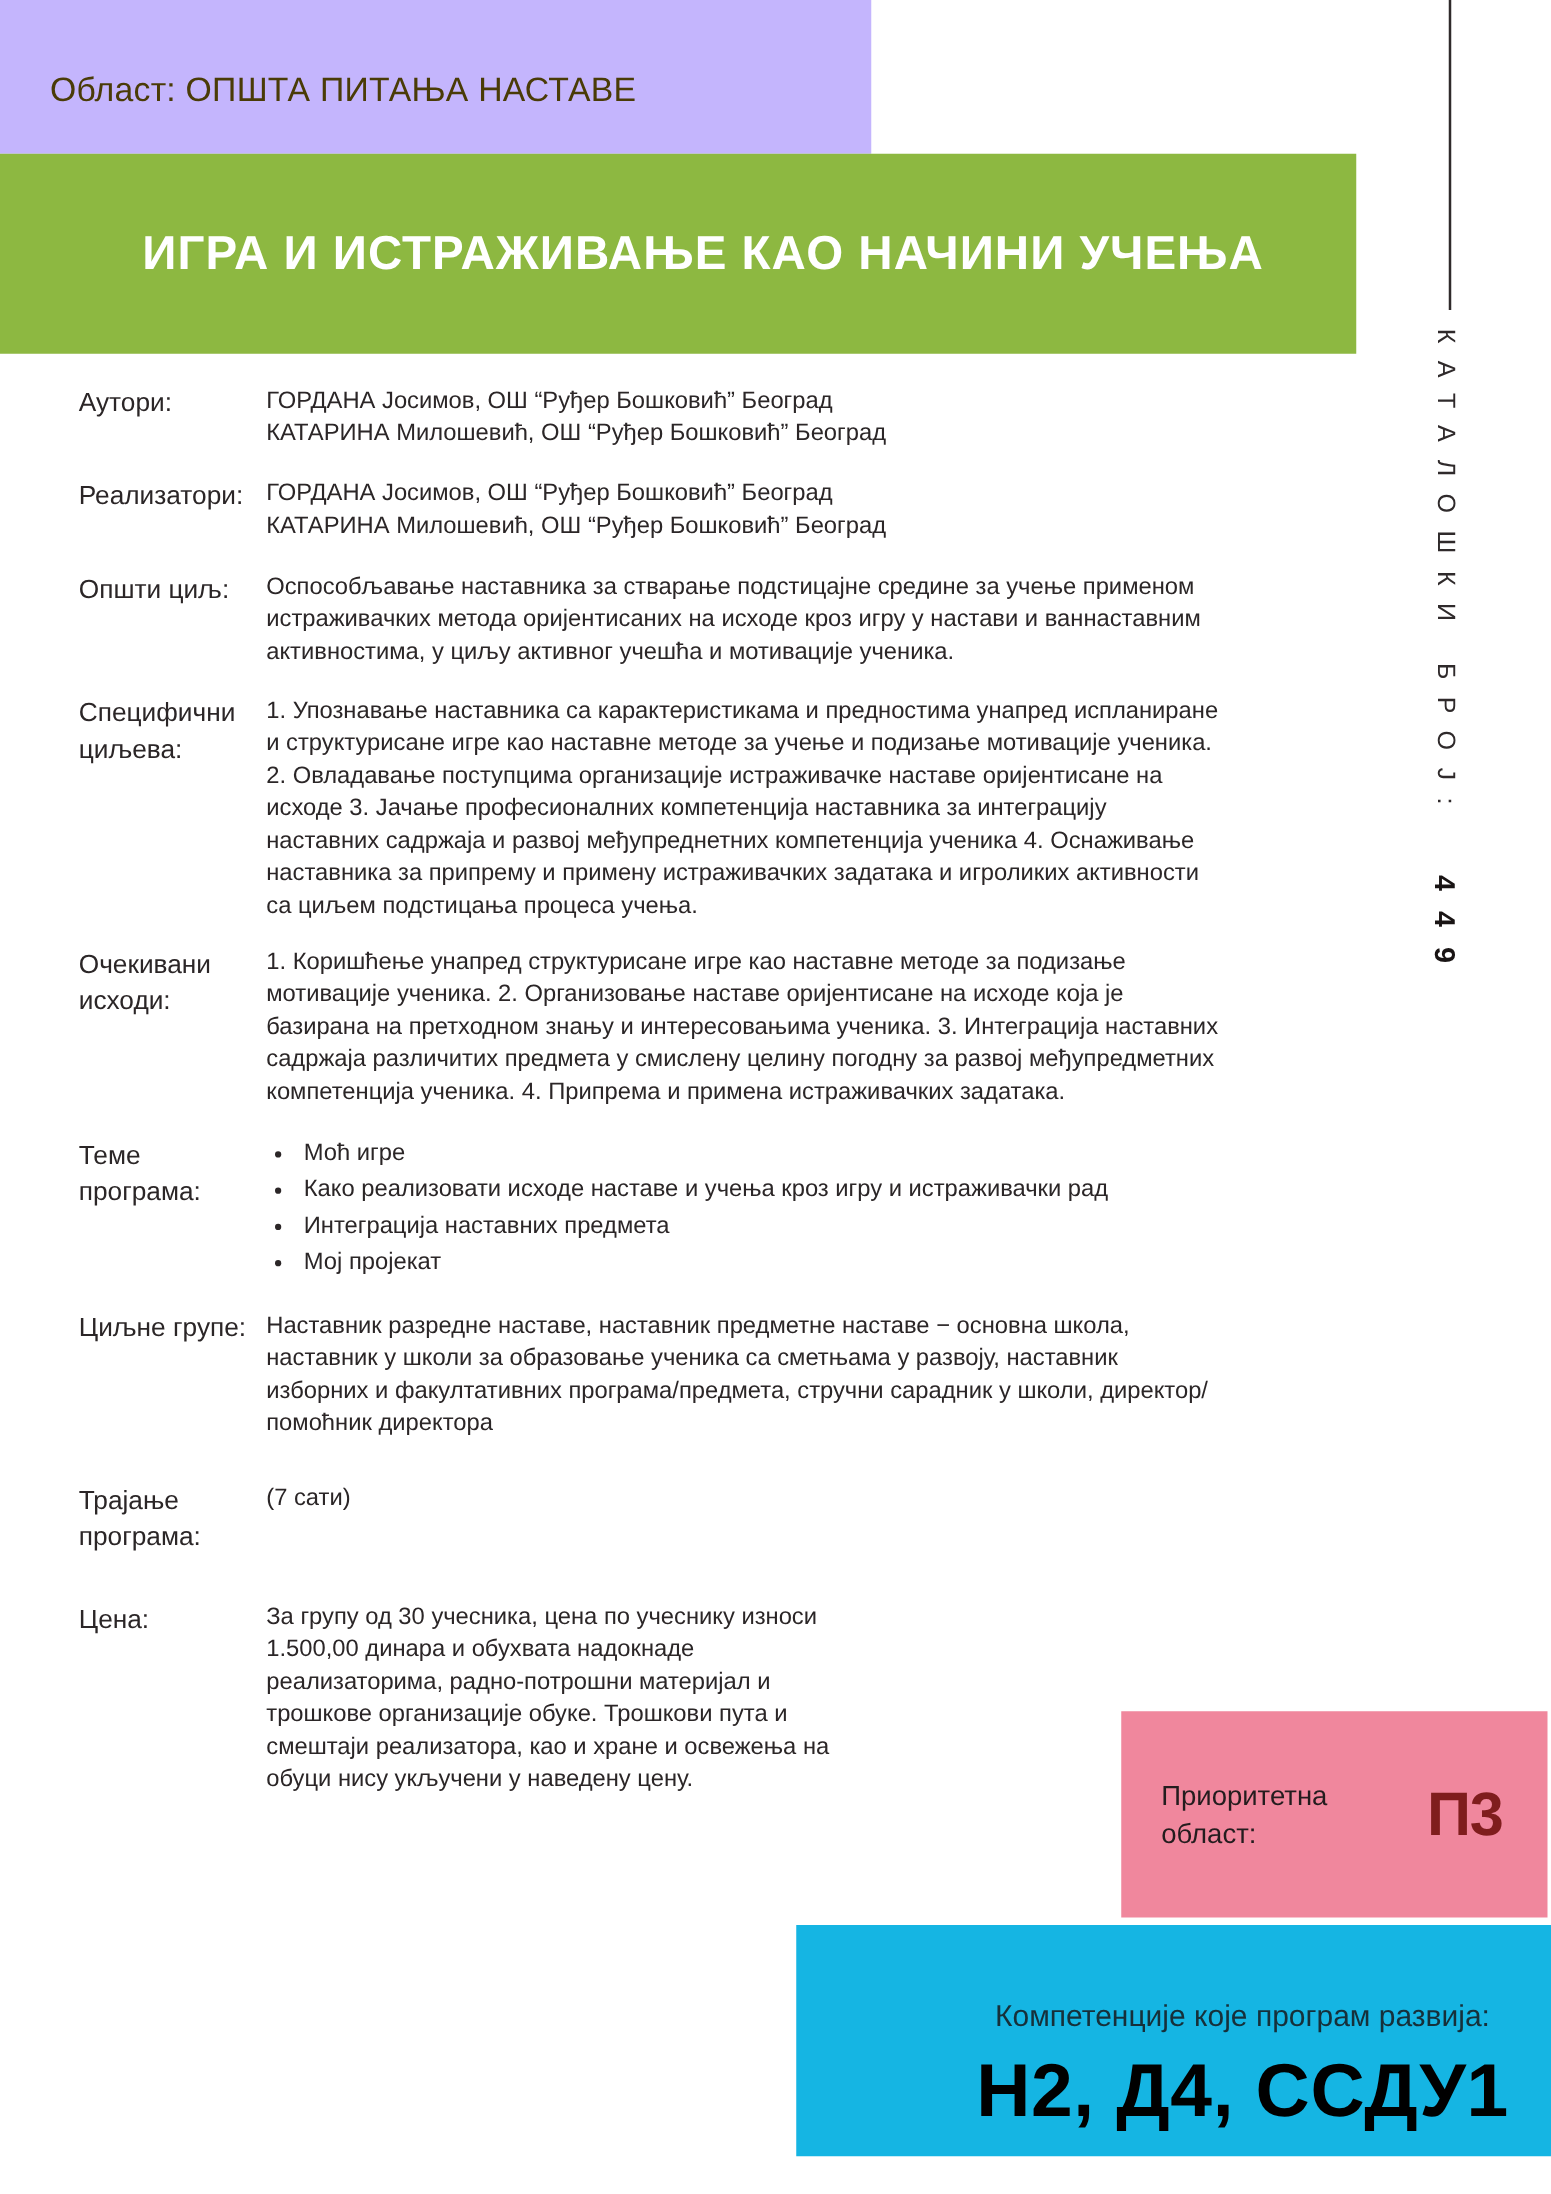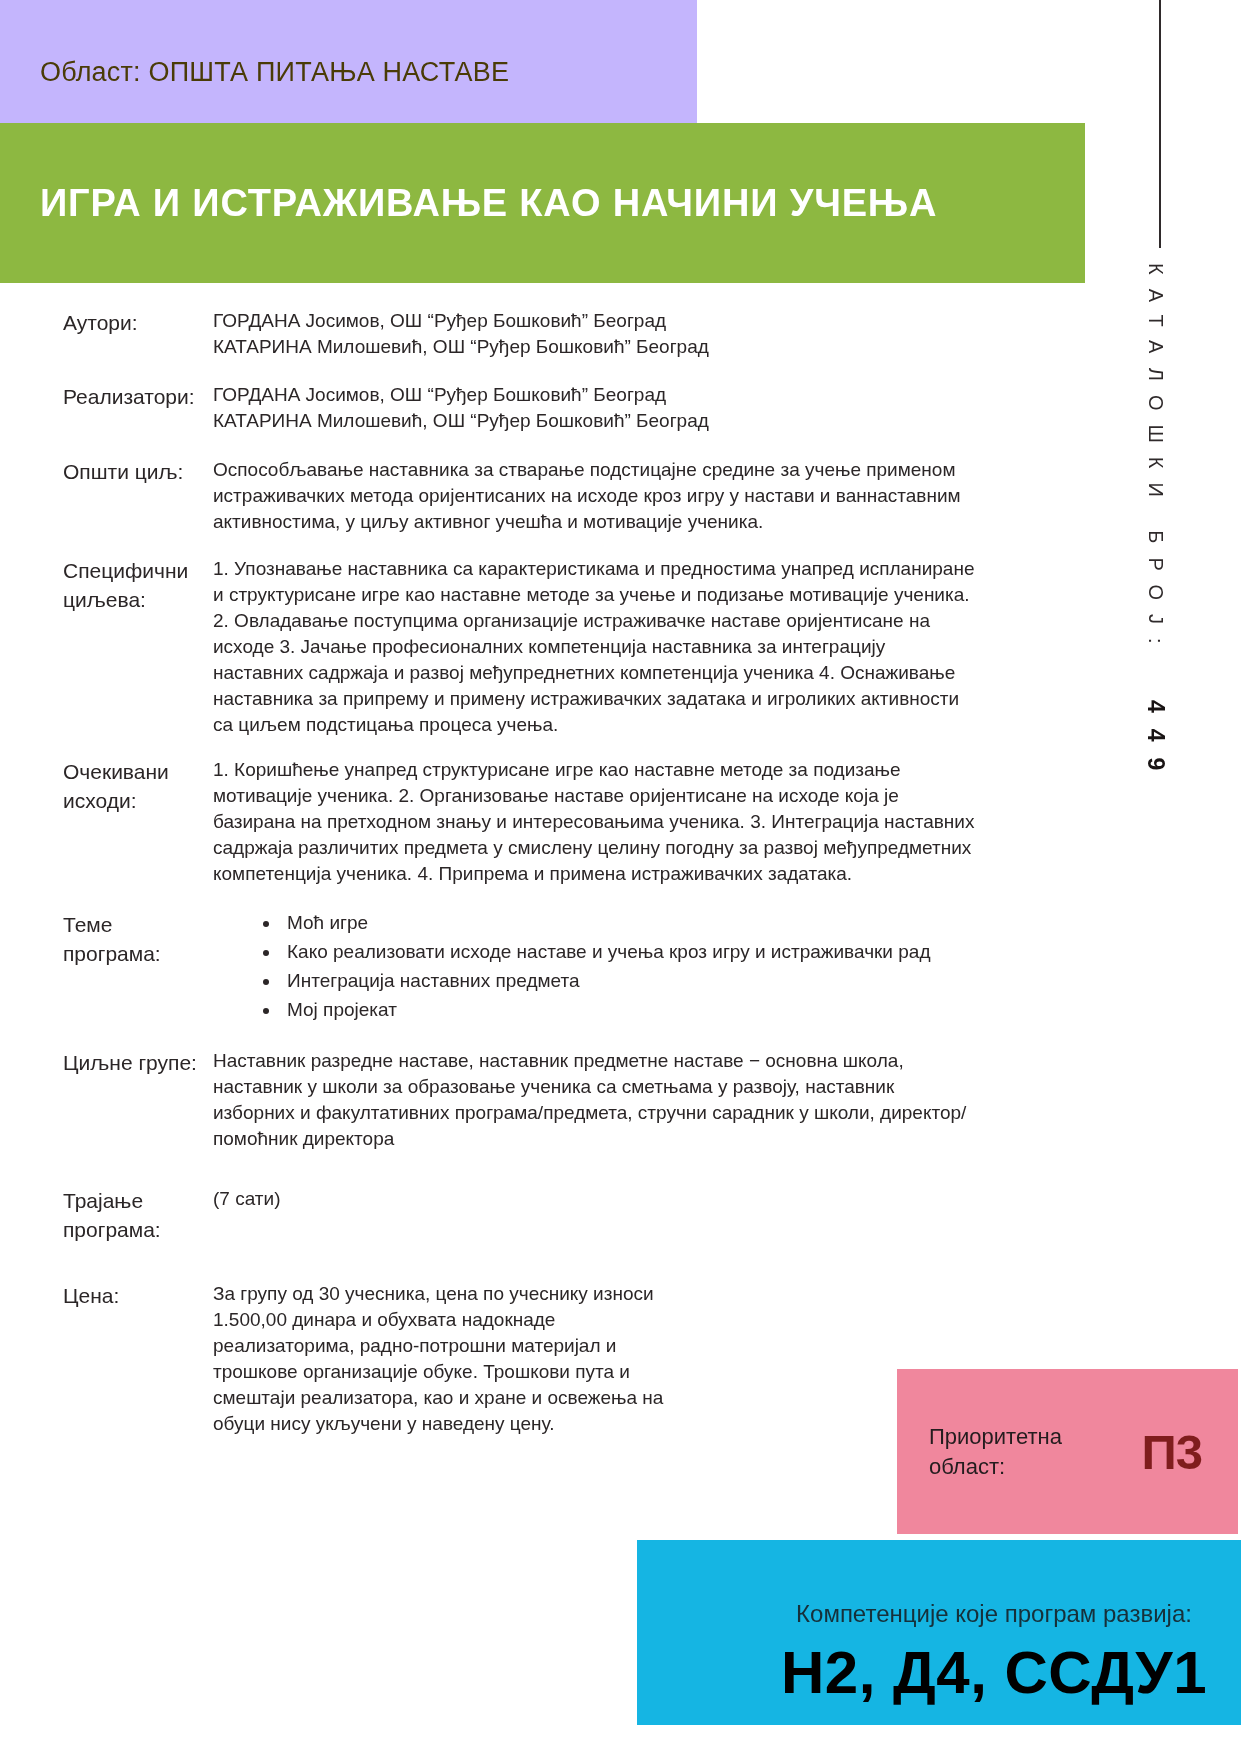--- a/index.html
+++ b/index.html
@@ -13,21 +13,21 @@
   .band-yellow {
     position:absolute; left:0; top:0; width:697px; height:123px;
     background:#c4b5fd; display:flex; align-items:center;
   }
   .band-yellow .area-label {
     padding-left:40px; padding-top:22px;
     font-size:27px; color:#4a3b07; letter-spacing:0.2px;
   }
   .band-green {
     position:absolute; left:0; top:123px; width:1085px; height:160px;
-    background:#8db841; display:flex; align-items:center;
+    background:#8db841; display:flex; align-items:center;justify-content:center;
   }
   .band-green .doc-title {
     padding-left:40px; font-size:38px; font-weight:700; color:#ffffff;
     letter-spacing:0.8px;
   }
   
   .v-rule {
     position:absolute; left:1159px; top:0; width:2px; height:248px;
     background:#2f2a2b;
   }
@@ -43,21 +43,21 @@
   .row .label {
     position:absolute; left:63px; width:152px;
     font-size:21px; line-height:29px; color:#2b2627;
   }
   .row .value {
     position:absolute; left:213px; width:765px;
     font-size:19px; line-height:26px; color:#2b2627;
   }
   .row .value.narrow { width:455px; }
   .row .value ul { list-style:disc; padding-left:24px; }
-  .row .value li { padding-left:6px; margin-bottom:3px;margin-left:44px; }
+  .row .value li { padding-left:6px; margin-bottom:3px; }
   
   .priority-box {
     position:absolute; left:897px; top:1369px; width:341px; height:165px;
     background:#f0879d; display:flex; align-items:center;
     justify-content:space-between; padding:0 36px 0 32px;
   }
   .priority-box .p-label { font-size:22px; line-height:30px; color:#241c1e; width:145px; }
   .priority-box .p-value { font-size:49px; font-weight:700; color:#7f1d1d; letter-spacing:-1px; }
   .comp-box {
     position:absolute; left:637px; top:1540px; width:714px; height:185px;

